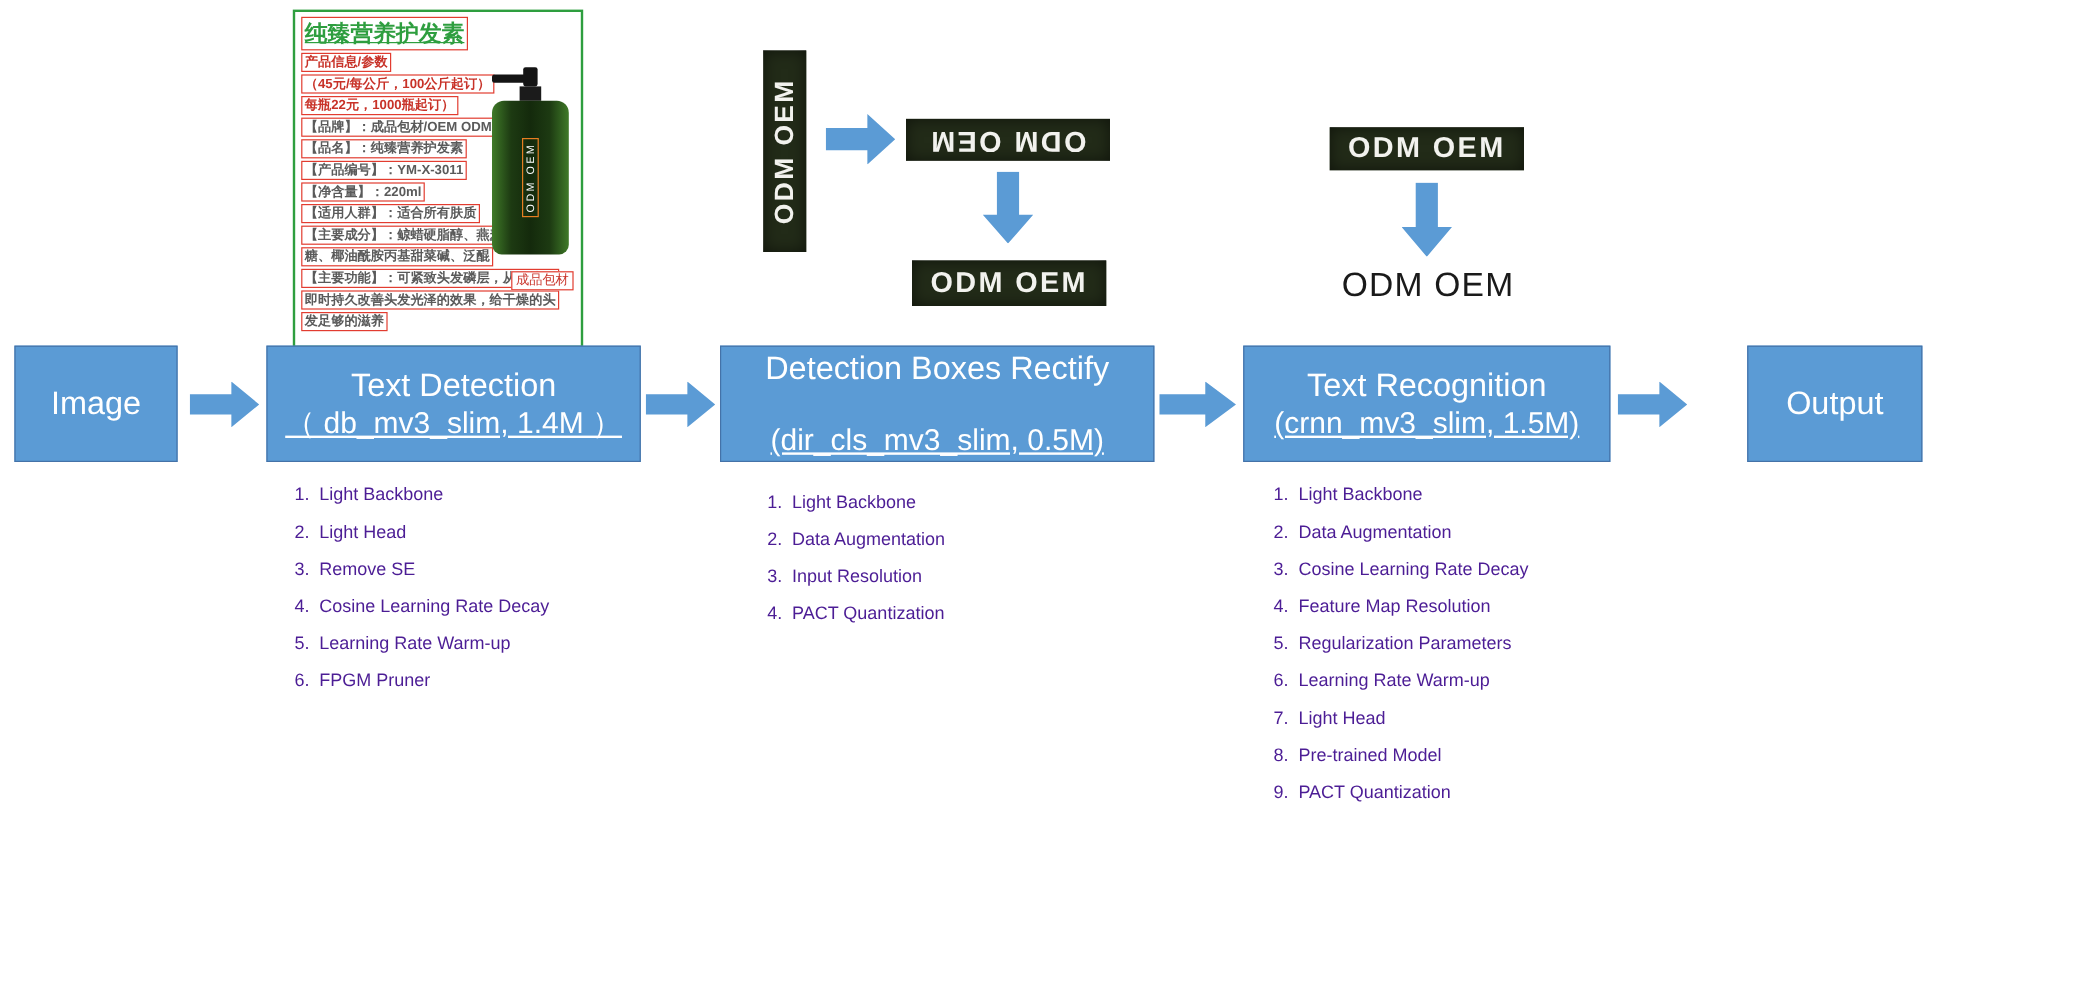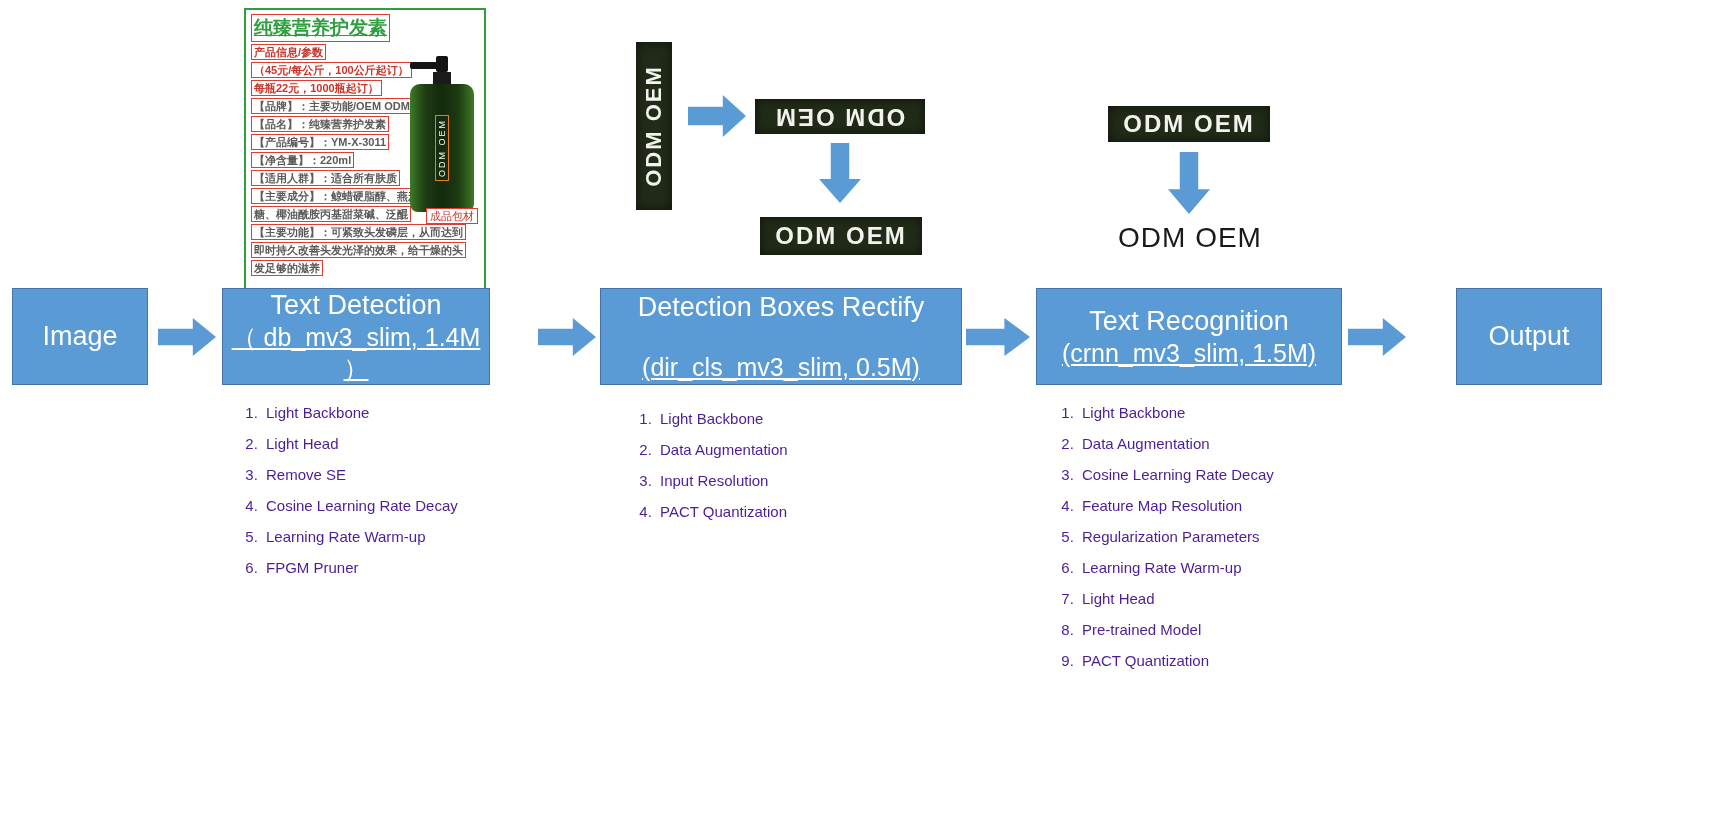--- a/index.html
+++ b/index.html
@@ -43,21 +43,21 @@
     margin-bottom: 2px;
     white-space: nowrap;
     max-width: 255px;
     overflow: hidden;
     font-weight: bold;
   }
   .pline.narrow { max-width: 172px; }
   .pline.red { color: #c83228; }
   .pc-packaging {
     position: absolute;
-    right: 6px; top: 198px;
+    right: 6px; top: 216px;
     display: table;
     font-size: 11px;
     line-height: 14px;
     color: #c83228;
     border: 1px solid #e23c30;
     padding: 0 3px;
     white-space: nowrap;
     background: #fff;
   }
 
@@ -143,21 +143,21 @@
 </head>
 <body>
 
 <div class="canvas">
 
   <div class="product-card">
     <div class="pc-title">纯臻营养护发素</div>
     <div class="pline narrow red">产品信息/参数</div>
     <div class="pline narrow red">（45元/每公斤，100公斤起订）</div>
     <div class="pline narrow red">每瓶22元，1000瓶起订）</div>
-    <div class="pline narrow">【品牌】：主要功能/OEM ODM</div>
+    <div class="pline narrow">【品牌】：成品包材/OEM ODM</div>
     <div class="pline narrow">【品名】：纯臻营养护发素</div>
     <div class="pline narrow">【产品编号】：YM-X-3011</div>
     <div class="pline narrow">【净含量】：220ml</div>
     <div class="pline narrow">【适用人群】：适合所有肤质</div>
     <div class="pline narrow">【主要成分】：鲸蜡硬脂醇、燕麦β-葡聚</div>
     <div class="pline narrow">糖、椰油酰胺丙基甜菜碱、泛醌</div>
     <div class="pline">【主要功能】：可紧致头发磷层，从而达到</div>
     <div class="pline">即时持久改善头发光泽的效果，给干燥的头</div>
     <div class="pline">发足够的滋养</div>
 
@@ -189,21 +189,21 @@
     <span>ODM OEM</span>
   </div>
   <div class="arrow down" style="left:1168px; top:152px; width:42px; height:62px;"></div>
   <div class="recognized-text">ODM OEM</div>
 
   <div class="node" style="left:12px; width:136px;">
     <div class="l1">Image</div>
   </div>
   <div class="arrow right" style="left:158px; top:318px; width:58px; height:38px;"></div>
 
-  <div class="node" style="left:222px; width:268px;">
+  <div class="node" style="left:222px; width:312px;">
     <div class="l1">Text Detection</div>
     <div class="l2">（ db_mv3_slim, 1.4M ）</div>
   </div>
   <div class="arrow right" style="left:538px; top:318px; width:58px; height:38px;"></div>
 
   <div class="node" style="left:600px; width:362px;gap:28px;">
     <div class="l1">Detection Boxes Rectify</div>
     <div class="l2">(dir_cls_mv3_slim, 0.5M)</div>
   </div>
   <div class="arrow right" style="left:966px; top:318px; width:64px; height:38px;"></div>

